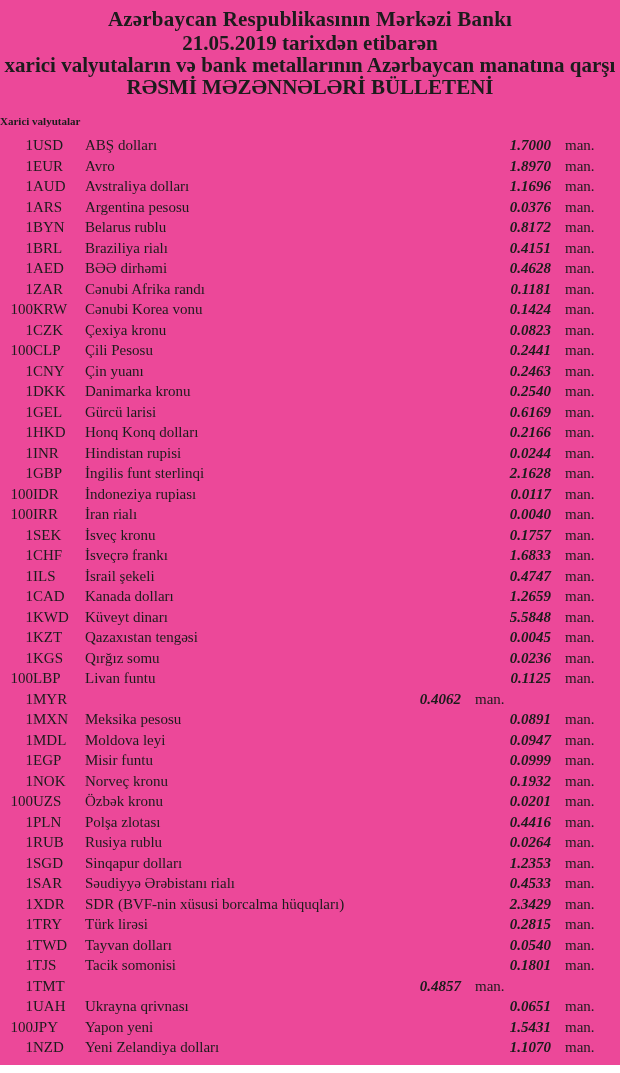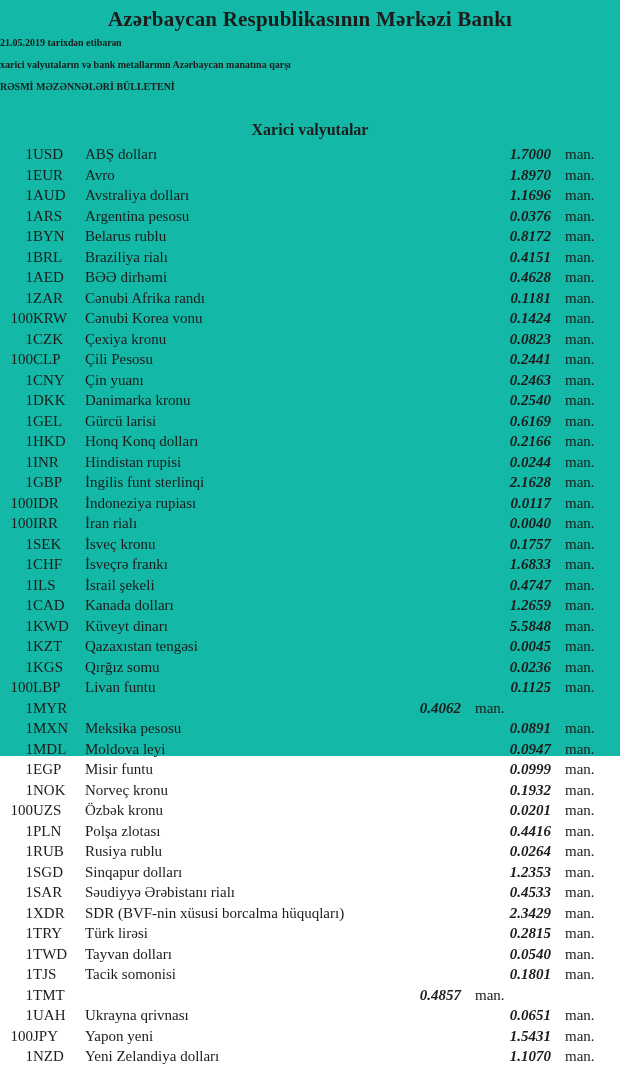--- a/index.html
+++ b/index.html
@@ -10,45 +10,46 @@
   body {
     width: 620px;
     height: 1073px;
     overflow: hidden;
     color: #1c1c1c;
     font-family: "Liberation Serif", "DejaVu Serif", serif;
   }
   .page {
     position: relative;
     width: 620px;
-    height: 756px;
+    height: 1065px;
     box-sizing: border-box;
     padding-top: 6px;
-    background: #14b8a6;
+    background: #ec4899;
   }
   .doc-title {
     font-size: 21px;
     font-weight: 700;
     text-align: center;
     line-height: 26px;
     letter-spacing: 0.2px;
     white-space: nowrap;
   }
   .doc-sub {
-    font-size: 10px;
-    font-weight: 700;
-    line-height: 22px;
-    white-space: nowrap;
-  }
-  .section-title {
-    font-size: 16px;
+    font-size: 21px;
     font-weight: 700;
     text-align: center;
     line-height: 22px;
-    margin-top: 21px;
+    white-space: nowrap;
+  }
+  .section-title {
+    font-size: 11px;
+    font-weight: 700;
+    text-align: left;
+    line-height: 22px;
+    margin-top: 12px;
   }
   .rates-table {
     margin-top: 3px;
   }
   .row {
     display: grid;
     grid-template-columns: 33px 47px 1fr 90px 69px;
     height: 20.51px;
     line-height: 20.51px;
     font-size: 15px;

